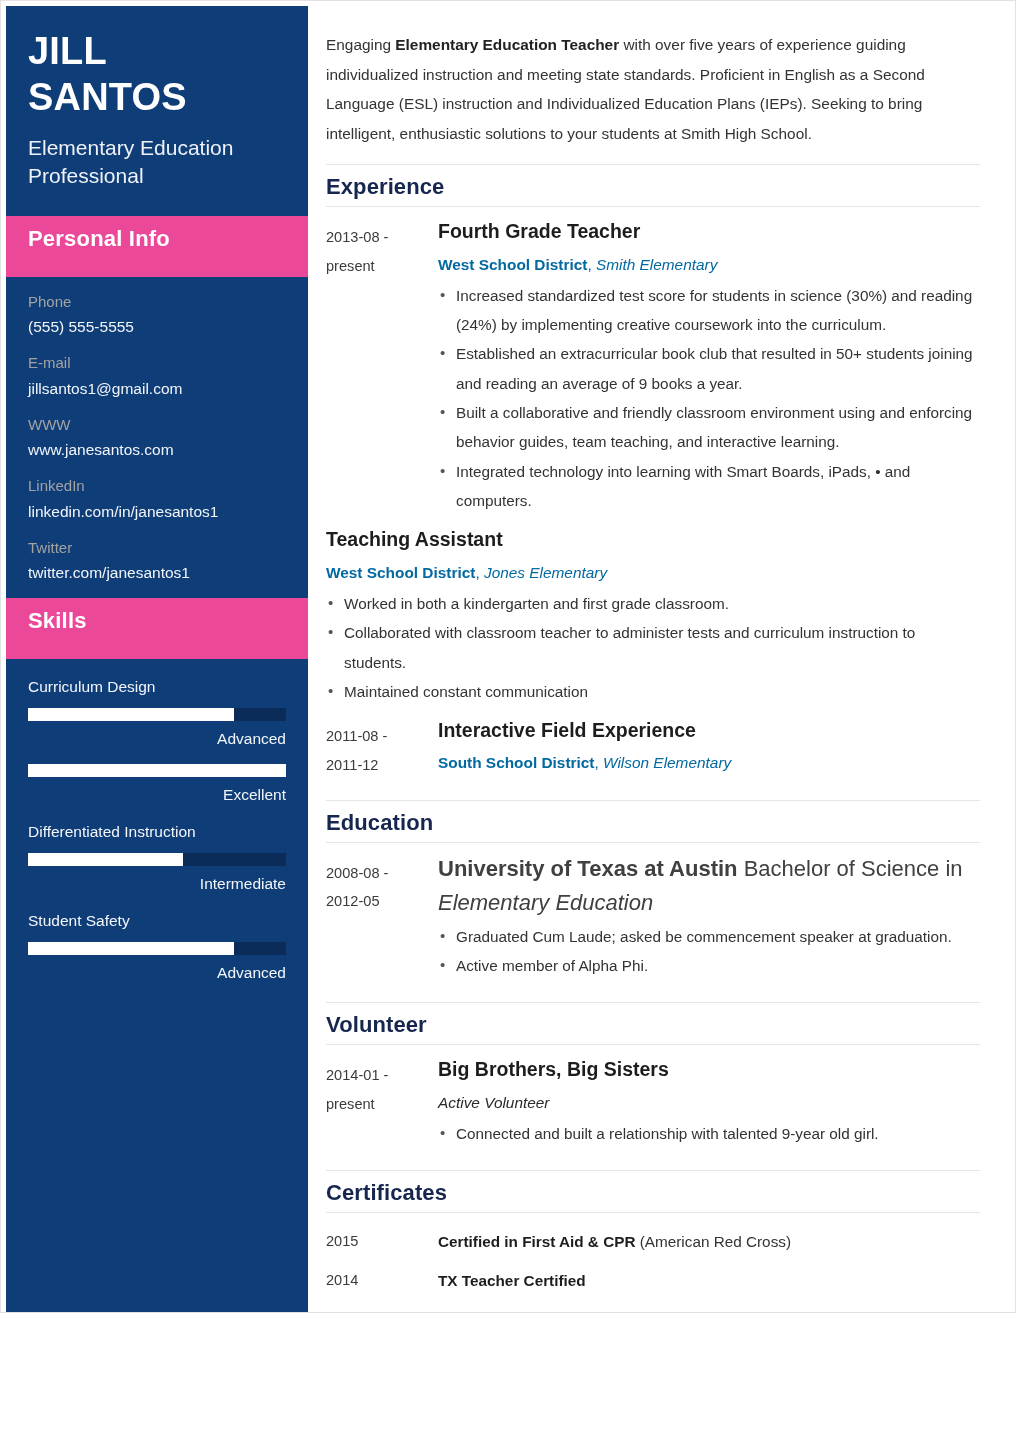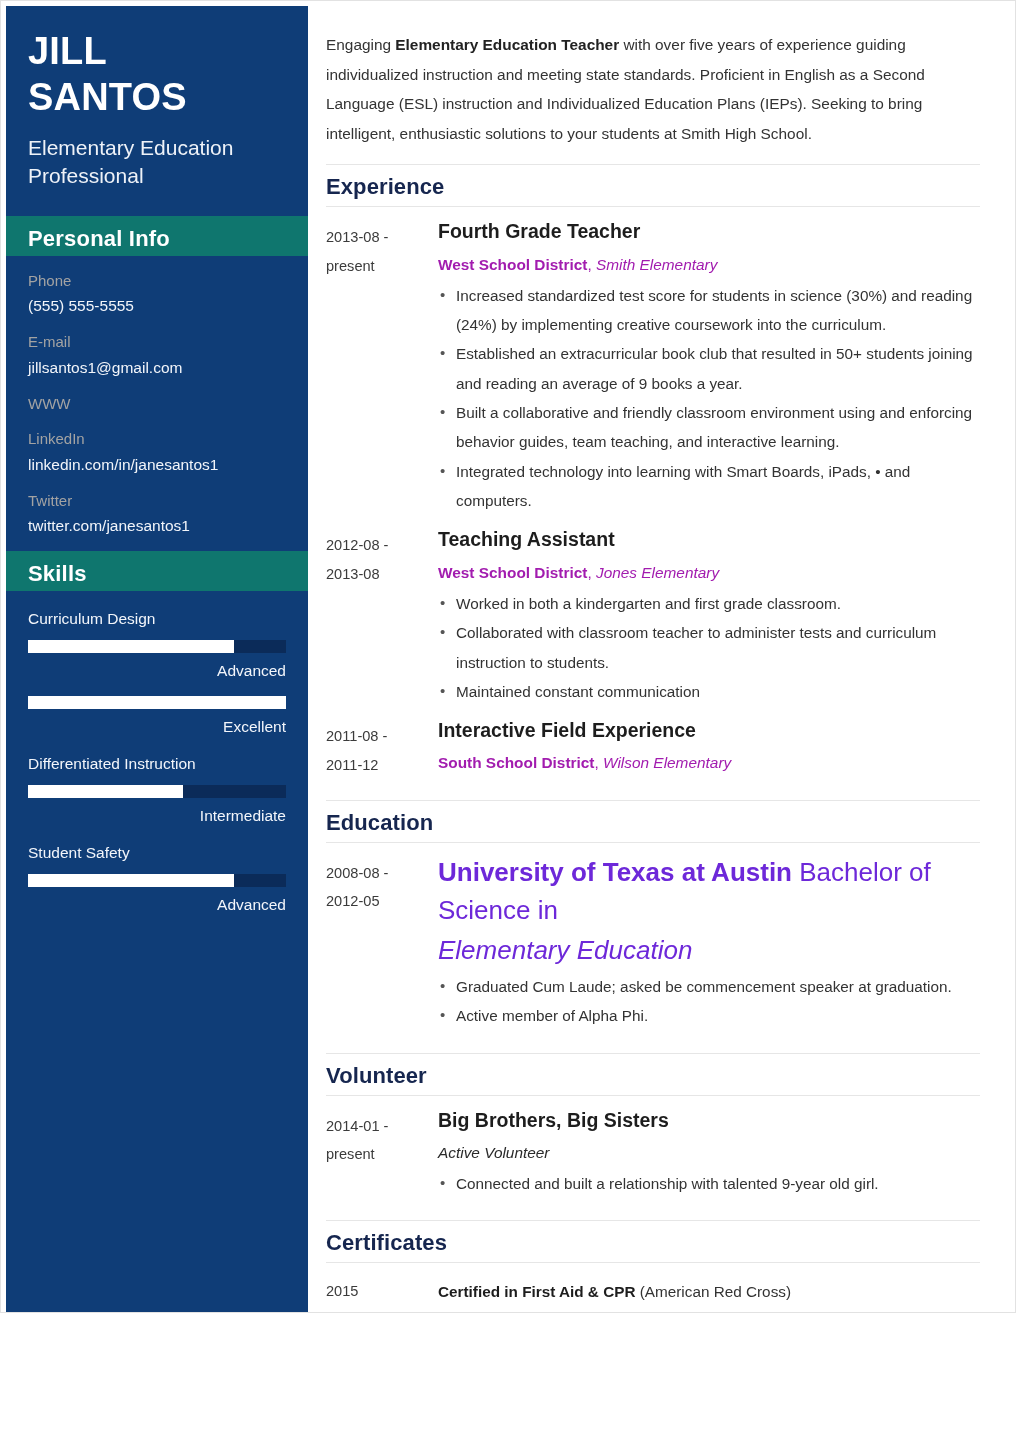--- a/index.html
+++ b/index.html
@@ -45,22 +45,22 @@
   }
   .headline {
     margin-top: 13px;
     font-size: 21px;
     line-height: 1.33;
     font-weight: normal;
     color: #eef2f8;
   }
 
   .side-band {
-    background: #0f766e;
-    padding: 10px 22px 4px 22px;
+    background: #ec4899;
+    padding: 10px 22px 25px 22px;
   }
   .side-band-title {
     font-size: 22px;
     font-weight: bold;
     color: #ffffff;
     letter-spacing: 0.2px;
   }
 
   .side-body { padding: 14px 22px 0 22px; }
 
@@ -153,21 +153,21 @@
   .entry-title {
     font-size: 19.5px;
     font-weight: bold;
     color: #1d1d1d;
     line-height: 1.45;
     margin-bottom: 5px;
   }
   .entry-sub {
     font-size: 15.4px;
     line-height: 1.82;
-    color: #a21caf;
+    color: #0369a1;
     margin-bottom: 2px;
   }
   .entry-sub .org { font-weight: bold; }
   .entry-sub .loc { font-style: italic; }
   .entry-sub.italic-only { font-style: italic; color: #2a2a2a; }
 
   ul.bullets { list-style: none; margin: 0; padding: 0; }
   ul.bullets li {
     position: relative;
     padding-left: 18px;
@@ -178,23 +178,23 @@
   ul.bullets li::before {
     content: "\2022";
     position: absolute;
     left: 2px;
     top: 0;
     color: #555555;
     font-size: 15px;
   }
 
   .edu-title {
-    font-size: 26px;
+    font-size: 22px;
     line-height: 1.48;
-    color: #6d28d9;
+    color: #404040;
     margin-bottom: 2px;
   }
   .edu-title .school { font-weight: bold; }
   .edu-degree-italic { font-style: italic; }
 
   .cert-row { display: flex; padding: 6px 0 7px 0; }
   .cert-year {
     flex: 0 0 112px;
     font-size: 14.6px;
     color: #3b3b3b;
@@ -229,20 +229,21 @@
         <div class="contact-item">
           <div class="contact-label">Phone</div>
           <div class="contact-value">(555) 555-5555</div>
         </div>
         <div class="contact-item">
           <div class="contact-label">E-mail</div>
           <div class="contact-value">jillsantos1@gmail.com</div>
         </div>
         <div class="contact-item">
           <div class="contact-label">WWW</div>
+          <div class="contact-value">www.janesantos.com</div>
         </div>
         <div class="contact-item">
           <div class="contact-label">LinkedIn</div>
           <div class="contact-value">linkedin.com/in/janesantos1</div>
         </div>
         <div class="contact-item">
           <div class="contact-label">Twitter</div>
           <div class="contact-value">twitter.com/janesantos1</div>
         </div>
       </div>
@@ -303,24 +304,20 @@
             <div class="entry-sub"><span class="org">West School District</span><span>, </span><span class="loc">Smith Elementary</span></div>
             <ul class="bullets">
               <li>Increased standardized test score for students in science (30%) and reading (24%) by implementing creative coursework into the curriculum.</li>
               <li>Established an extracurricular book club that resulted in 50+ students joining and reading an average of 9 books a year.</li>
               <li>Built a collaborative and friendly classroom environment using and enforcing behavior guides, team teaching, and interactive learning.</li>
               <li>Integrated technology into learning with Smart Boards, iPads, • and computers.</li>
             </ul>
           </div>
         </div>
         <div class="entry">
-          <div class="entry-dates">
-            <div>2012-08 -</div>
-            <div>2013-08</div>
-          </div>
           <div class="entry-body">
             <div class="entry-title">Teaching Assistant</div>
             <div class="entry-sub"><span class="org">West School District</span><span>, </span><span class="loc">Jones Elementary</span></div>
             <ul class="bullets">
               <li>Worked in both a kindergarten and first grade classroom.</li>
               <li>Collaborated with classroom teacher to administer tests and curriculum instruction to students.</li>
               <li>Maintained constant communication</li>
             </ul>
           </div>
         </div>

